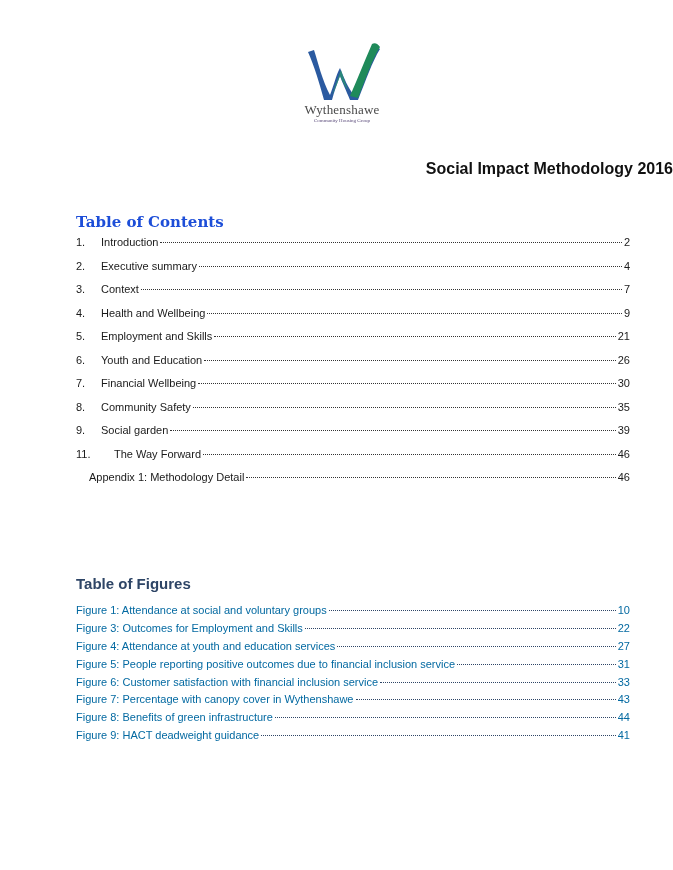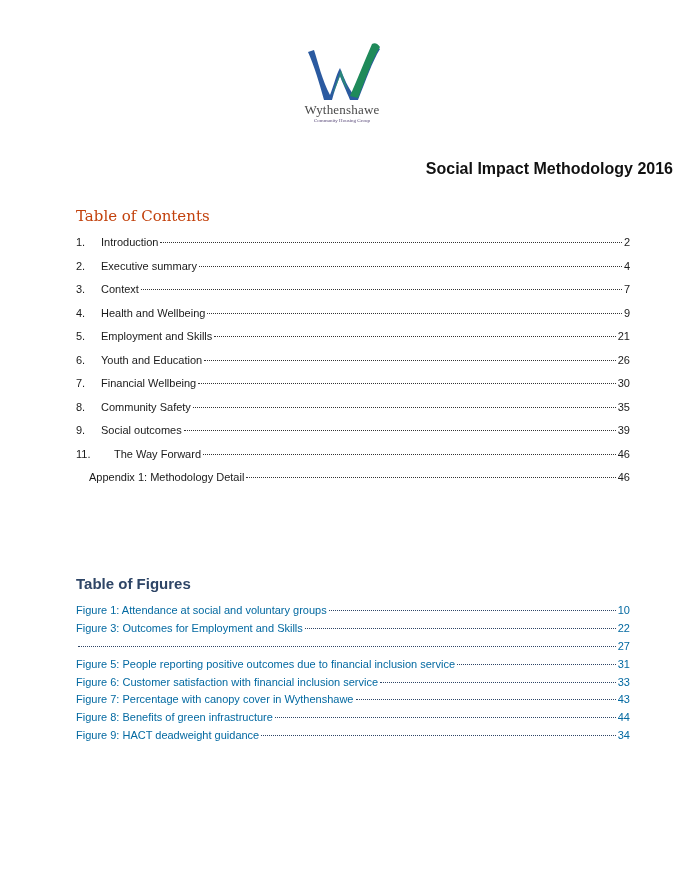--- a/index.html
+++ b/index.html
@@ -2,21 +2,21 @@
 <html><head>
 <meta charset="utf-8">
 <style>
   html, body { margin: 0; padding: 0; background: #ffffff; }
   body { width: 673px; height: 870px; position: relative; overflow: hidden; font-family: "Liberation Sans", sans-serif; color: #1a1a1a; }
   .logo { position: absolute; left: 292px; top: 40px; width: 100px; height: 86px; }
   .logo svg { display: block; margin: 0 auto; }
   .logo-name { position: absolute; left: 0; width: 100px; top: 62px; text-align: center; font-family: "Liberation Serif", serif; font-size: 13px; color: #4a4a4a; letter-spacing: 0.2px; }
   .logo-sub { position: absolute; left: 0; width: 100px; top: 78px; text-align: center; font-family: "Liberation Serif", serif; font-size: 5px; color: #5a4a7a; }
   .doc-title { position: absolute; left: 0; width: 673px; top: 160px; text-align: right; font-size: 16px; font-weight: bold; color: #111; }
-  .toc-heading { position: absolute; left: 76px; top: 207px; font-family: "DejaVu Serif", serif; font-weight: normal; font-size: 15px; color: #c2410c; }
+  .toc-heading { position: absolute; left: 76px; top: 213px; font-family: "DejaVu Serif", serif; font-weight: bold; font-size: 15px; color: #1d4ed8; }
   .toc { position: absolute; left: 76px; top: 235px; width: 554px; }
   .row { display: flex; align-items: baseline; font-size: 11px; height: 23.5px; line-height: 14px; }
   .num { width: 25px; flex: none; }
   .num.wide { width: 38px; }
   .label { flex: none; white-space: nowrap; }
   .dots { flex: 1; border-bottom: 1px dotted #333; margin: 0 2px; transform: translateY(-3px); }
   .page { flex: none; text-align: right; }
   .row.appendix { padding-left: 13px; }
   .tof-heading { position: absolute; left: 76px; top: 575px; font-size: 15px; font-weight: bold; color: #2e4566; }
   .tof { position: absolute; left: 76px; top: 603px; width: 554px; color: #0369a1; }
@@ -84,21 +84,21 @@
       <span class="page">30</span>
     </div>
     <div class="row">
       <span class="num">8.</span>
       <span class="label">Community Safety</span>
       <span class="dots"></span>
       <span class="page">35</span>
     </div>
     <div class="row">
       <span class="num">9.</span>
-      <span class="label">Social outcomes</span>
+      <span class="label">Social garden</span>
       <span class="dots"></span>
       <span class="page">39</span>
     </div>
     <div class="row">
       <span class="num wide">11.</span>
       <span class="label">The Way Forward</span>
       <span class="dots"></span>
       <span class="page">46</span>
     </div>
     <div class="row appendix">
@@ -115,20 +115,21 @@
       <span class="label">Figure 1: Attendance at social and voluntary groups</span>
       <span class="dots"></span>
       <span class="page">10</span>
     </div>
     <div class="row">
       <span class="label">Figure 3: Outcomes for Employment and Skills</span>
       <span class="dots"></span>
       <span class="page">22</span>
     </div>
     <div class="row">
+      <span class="label">Figure 4: Attendance at youth and education services</span>
       <span class="dots"></span>
       <span class="page">27</span>
     </div>
     <div class="row">
       <span class="label">Figure 5: People reporting positive outcomes due to financial inclusion service</span>
       <span class="dots"></span>
       <span class="page">31</span>
     </div>
     <div class="row">
       <span class="label">Figure 6: Customer satisfaction with financial inclusion service</span>
@@ -141,15 +142,15 @@
       <span class="page">43</span>
     </div>
     <div class="row">
       <span class="label">Figure 8: Benefits of green infrastructure</span>
       <span class="dots"></span>
       <span class="page">44</span>
     </div>
     <div class="row">
       <span class="label">Figure 9: HACT deadweight guidance</span>
       <span class="dots"></span>
-      <span class="page">34</span>
+      <span class="page">41</span>
     </div>
   </div>
 
 </body></html>

